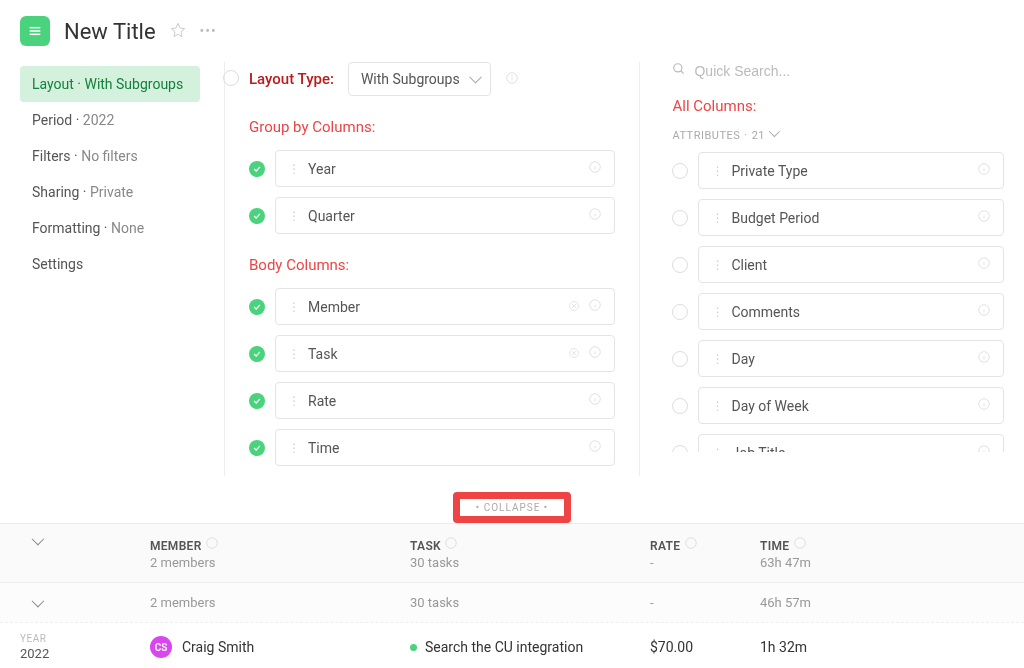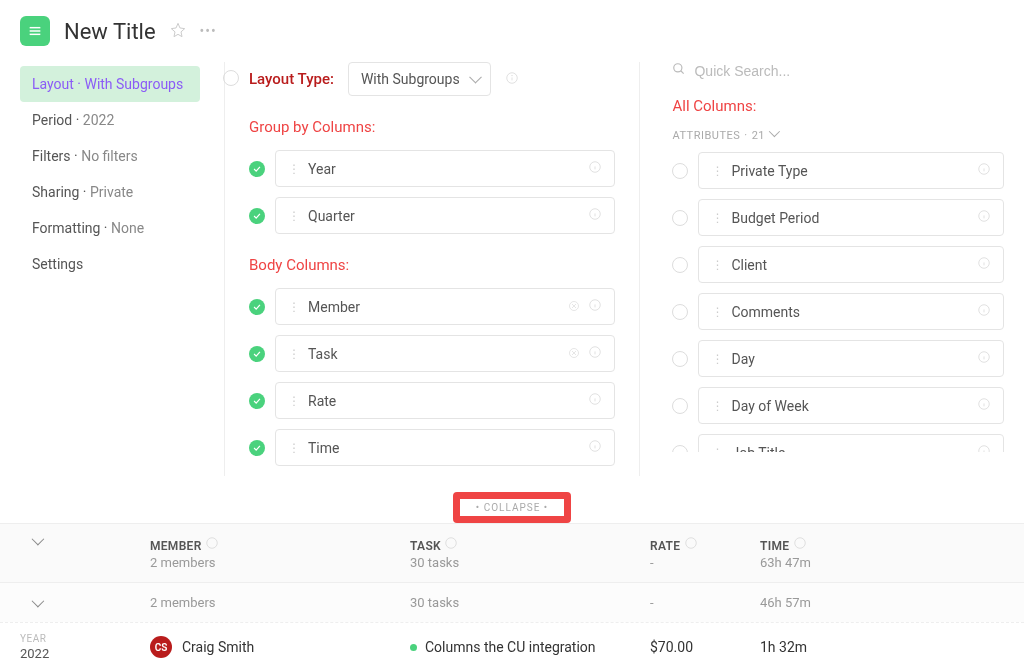--- a/index.html
+++ b/index.html
@@ -6,21 +6,21 @@
   body { font-family: -apple-system, BlinkMacSystemFont, "Segoe UI", Roboto, Helvetica, Arial, sans-serif; font-size: 14px; color: #333; background: #fff; width: 1024px; }
   .header { display: flex; align-items: center; padding: 16px 20px; gap: 14px; }
   .header-icon { width: 30px; height: 30px; background: #4ad27d; border-radius: 6px; display: flex; align-items: center; justify-content: center; }
   .header-icon svg { width: 16px; height: 16px; }
   .header-title { font-size: 22px; font-weight: 400; color: #333; }
   .header-star svg { width: 16px; height: 16px; stroke: #ccc; fill: none; stroke-width: 1.5; }
   .header-more { color: #bbb; font-size: 14px; letter-spacing: 1px; cursor: pointer; }
   .config-row { display: flex; padding: 0 20px; gap: 20px; min-height: 380px; }
   .sidebar { width: 180px; flex-shrink: 0; padding-top: 4px; }
   .sidebar-item { padding: 10px 12px; font-size: 14px; color: #555; border-radius: 4px; cursor: pointer; }
-  .sidebar-item.active { background: #d3f1dc; color: #8b5cf6; }
+  .sidebar-item.active { background: #d3f1dc; color: #15803d; }
   .sidebar-item .label { color: inherit; }
   .sidebar-item .value { color: inherit; }
   .sidebar-item:not(.active) .value { color: #888; }
   .divider { width: 1px; background: #eee; margin: 0 4px; }
   .col { flex: 1; display: flex; flex-direction: column; position: relative; }
   .col-handle { position: absolute; left: -26px; top: 8px; width: 16px; height: 16px; border: 1.5px solid #ddd; border-radius: 50%; }
   .layout-type-row { display: flex; align-items: center; gap: 14px; margin-bottom: 22px; }
   .layout-type-label { font-size: 15px; color: #b91c1c; font-weight: 500; }
   .select { border: 1px solid #e4e4e4; border-radius: 4px; padding: 8px 30px 8px 12px; font-size: 14px; color: #555; position: relative; cursor: pointer; }
   .select::after { content: ''; position: absolute; right: 10px; top: 50%; width: 8px; height: 8px; border-right: 1.5px solid #aaa; border-bottom: 1.5px solid #aaa; transform: translateY(-70%) rotate(45deg); }
@@ -52,21 +52,21 @@
   .col-member { width: 260px; }
   .col-task { width: 240px; }
   .col-rate { width: 110px; }
   .col-time { width: 120px; }
   .chevron-down { display: inline-block; width: 9px; height: 9px; border-right: 1.5px solid #888; border-bottom: 1.5px solid #888; transform: rotate(45deg) translateY(-2px); margin-left: 12px; }
   .subheader { display: flex; padding: 12px 20px; border-top: 1px solid #eee; background: #fcfcfc; color: #999; font-size: 13px; }
   .data-row { display: flex; padding: 10px 20px; border-top: 1px dashed #eee; align-items: center; font-size: 14px; }
   .year-col { width: 130px; display: flex; flex-direction: column; gap: 2px; font-size: 11px; }
   .year-col .lab { color: #bbb; font-size: 10px; letter-spacing: 0.5px; }
   .year-col .val { color: #555; font-size: 13px; }
-  .avatar { width: 22px; height: 22px; border-radius: 50%; background: #b91c1c; display: inline-flex; align-items: center; justify-content: center; color: #fff; font-size: 10px; font-weight: 600; margin-right: 10px; flex-shrink: 0; }
+  .avatar { width: 22px; height: 22px; border-radius: 50%; background: #d946ef; display: inline-flex; align-items: center; justify-content: center; color: #fff; font-size: 10px; font-weight: 600; margin-right: 10px; flex-shrink: 0; }
   .dot-green { width: 7px; height: 7px; background: #4ad27d; border-radius: 50%; display: inline-block; margin-right: 8px; }
   .member-cell { width: 260px; display: flex; align-items: center; }
   .task-cell { width: 240px; display: flex; align-items: center; }
   .rate-cell { width: 110px; }
   .time-cell { width: 120px; }
   .year-outer { width: 130px; padding-right: 10px; }
 </style>
 </head>
 <body>
 
@@ -384,21 +384,21 @@
             <span class="lab">YEAR</span>
             <span class="val">2022</span>
           </div>
         </div>
       <div class="member-cell">
           <span class="avatar">CS</span>
           <span>Craig Smith</span>
         </div>
       <div class="task-cell">
           <span class="dot-green"></span>
-          <span>Columns the CU integration</span>
+          <span>Search the CU integration</span>
         </div>
       <div class="rate-cell">$70.00</div>
       <div class="time-cell">1h 32m</div>
     </div>
     <div class="data-row">
       
       
       
       
       

